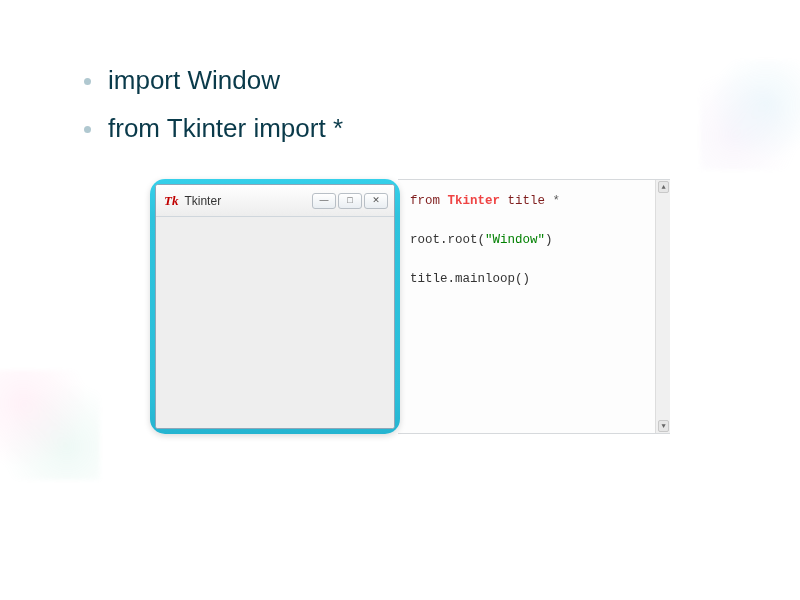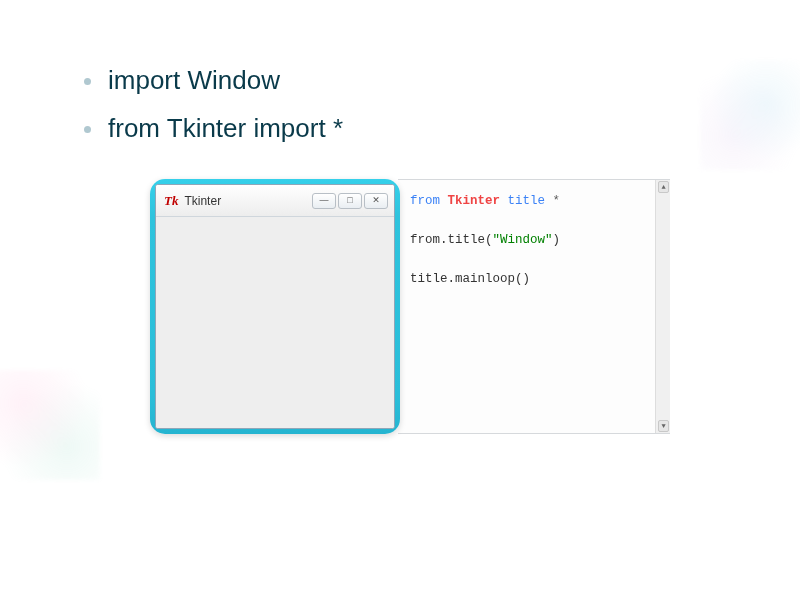--- a/index.html
+++ b/index.html
@@ -116,21 +116,21 @@
     padding: 12px 8px 12px 12px;
     font-family: Consolas, "Courier New", monospace;
     font-size: 12.5px;
     line-height: 1.55;
     color: #333;
     min-height: 255px;
     position: relative;
     margin-left: -2px;
     z-index: 1;
   }
-  .kw-from, .kw-import { color: #3b82f6; }
+  .kw-from, .kw-import { color: #7f1d1d; }
   .kw-mod { font-weight: bold; color: #ef4444; }
   .kw-star { color: #5a5a5a; }
   .kw-str { color: #008000; }
   .scrollbar {
     position: absolute;
     right: 0;
     top: 0;
     bottom: 0;
     width: 15px;
     background: #f0f0f0;
@@ -207,21 +207,21 @@
         <span class="kw-from">from</span>
         <span> </span>
         <span class="kw-mod">Tkinter</span>
         <span> </span>
         <span class="kw-import">title</span>
         <span> </span>
         <span class="kw-star">*</span>
       </div>
       <div>&nbsp;</div>
       <div>
-        <span>from.title(</span><span class="kw-str">"Window"</span><span>)</span>
+        <span>root.root(</span><span class="kw-str">"Window"</span><span>)</span>
       </div>
       <div>&nbsp;</div>
       <div>title.mainloop()</div>
 
       <div class="scrollbar">
         <div class="scroll-arrow up">▲</div>
         <div class="scroll-arrow down">▼</div>
       </div>
     </div>
 

